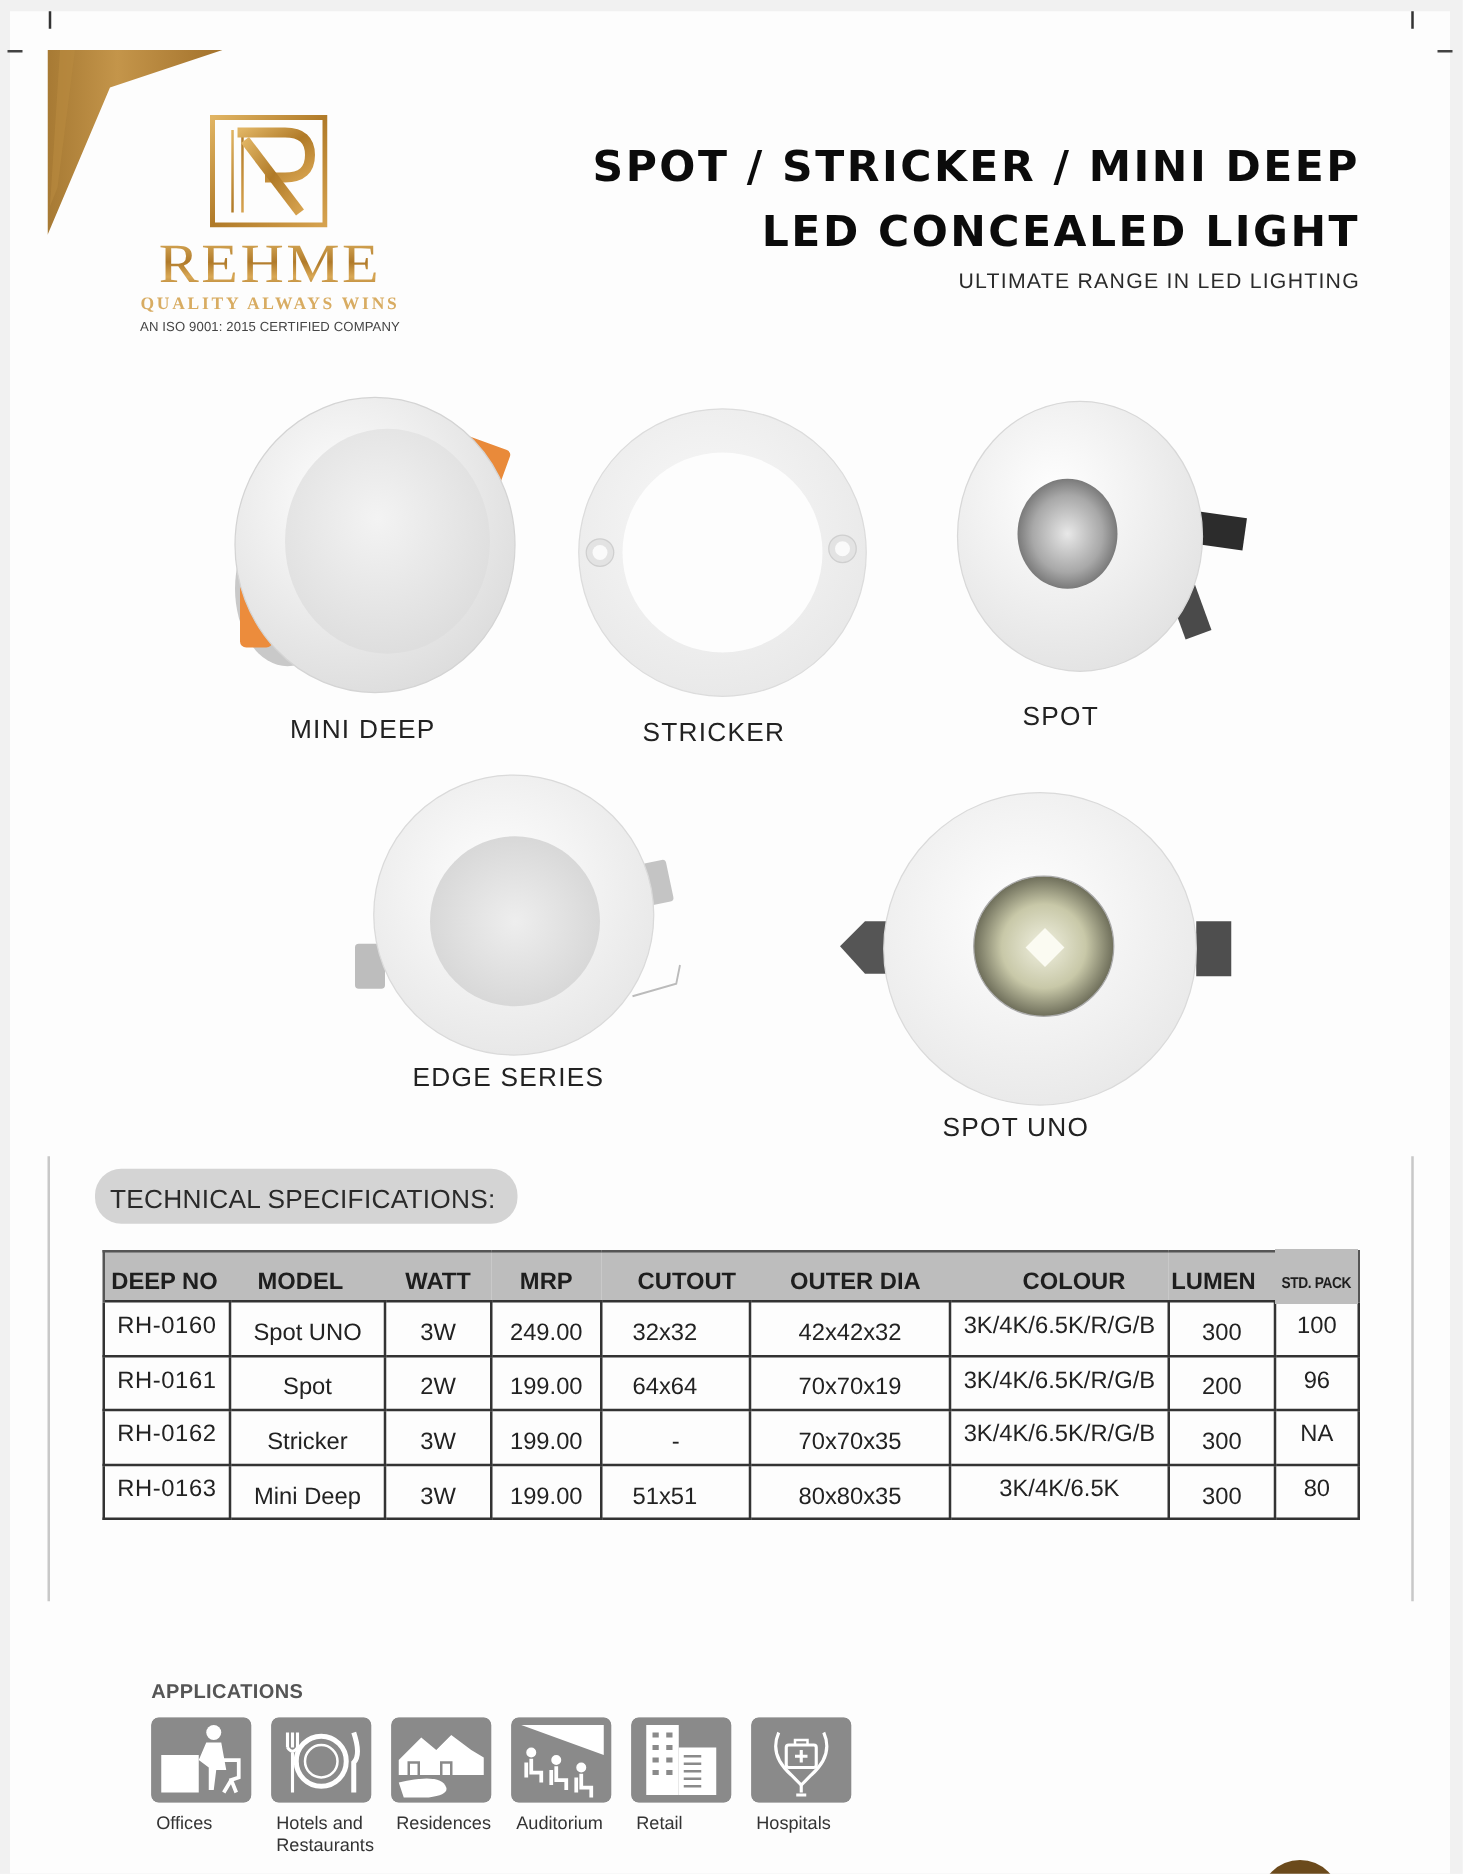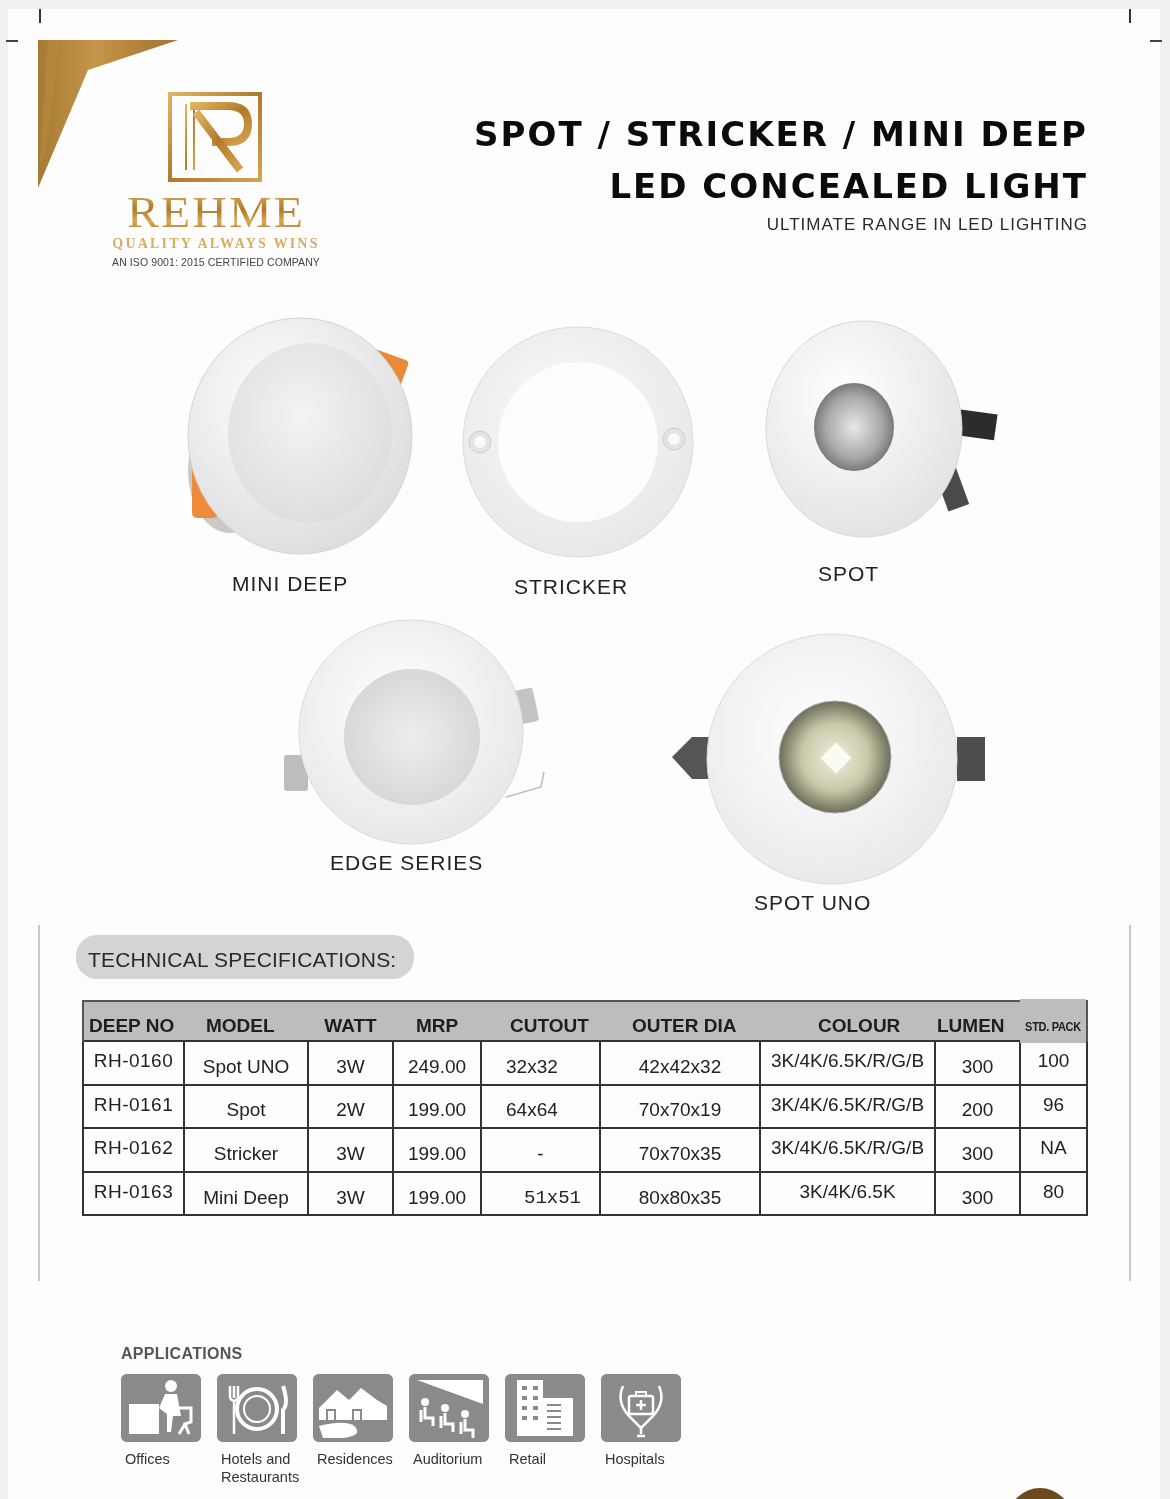--- a/index.html
+++ b/index.html
@@ -256,21 +256,21 @@
         <td>70x70x35</td>
         <td class="colour">3K/4K/6.5K/R/G/B</td>
         <td>300</td>
         <td class="pack">NA</td>
       </tr>
       <tr>
         <td class="code">RH-0163</td>
         <td>Mini Deep</td>
         <td>3W</td>
         <td>199.00</td>
-        <td style="text-align:center;padding-left:24px;font-family:Liberation Mono, monospace;">51x51</td>
+        <td style="text-align:left;padding-left:24px;">51x51</td>
         <td>80x80x35</td>
         <td class="colour">3K/4K/6.5K</td>
         <td>300</td>
         <td class="pack">80</td>
       </tr>
     </tbody>
   </table>
 
   <div class="app-title" style="left:113px;top:1336px;">APPLICATIONS</div>
 

